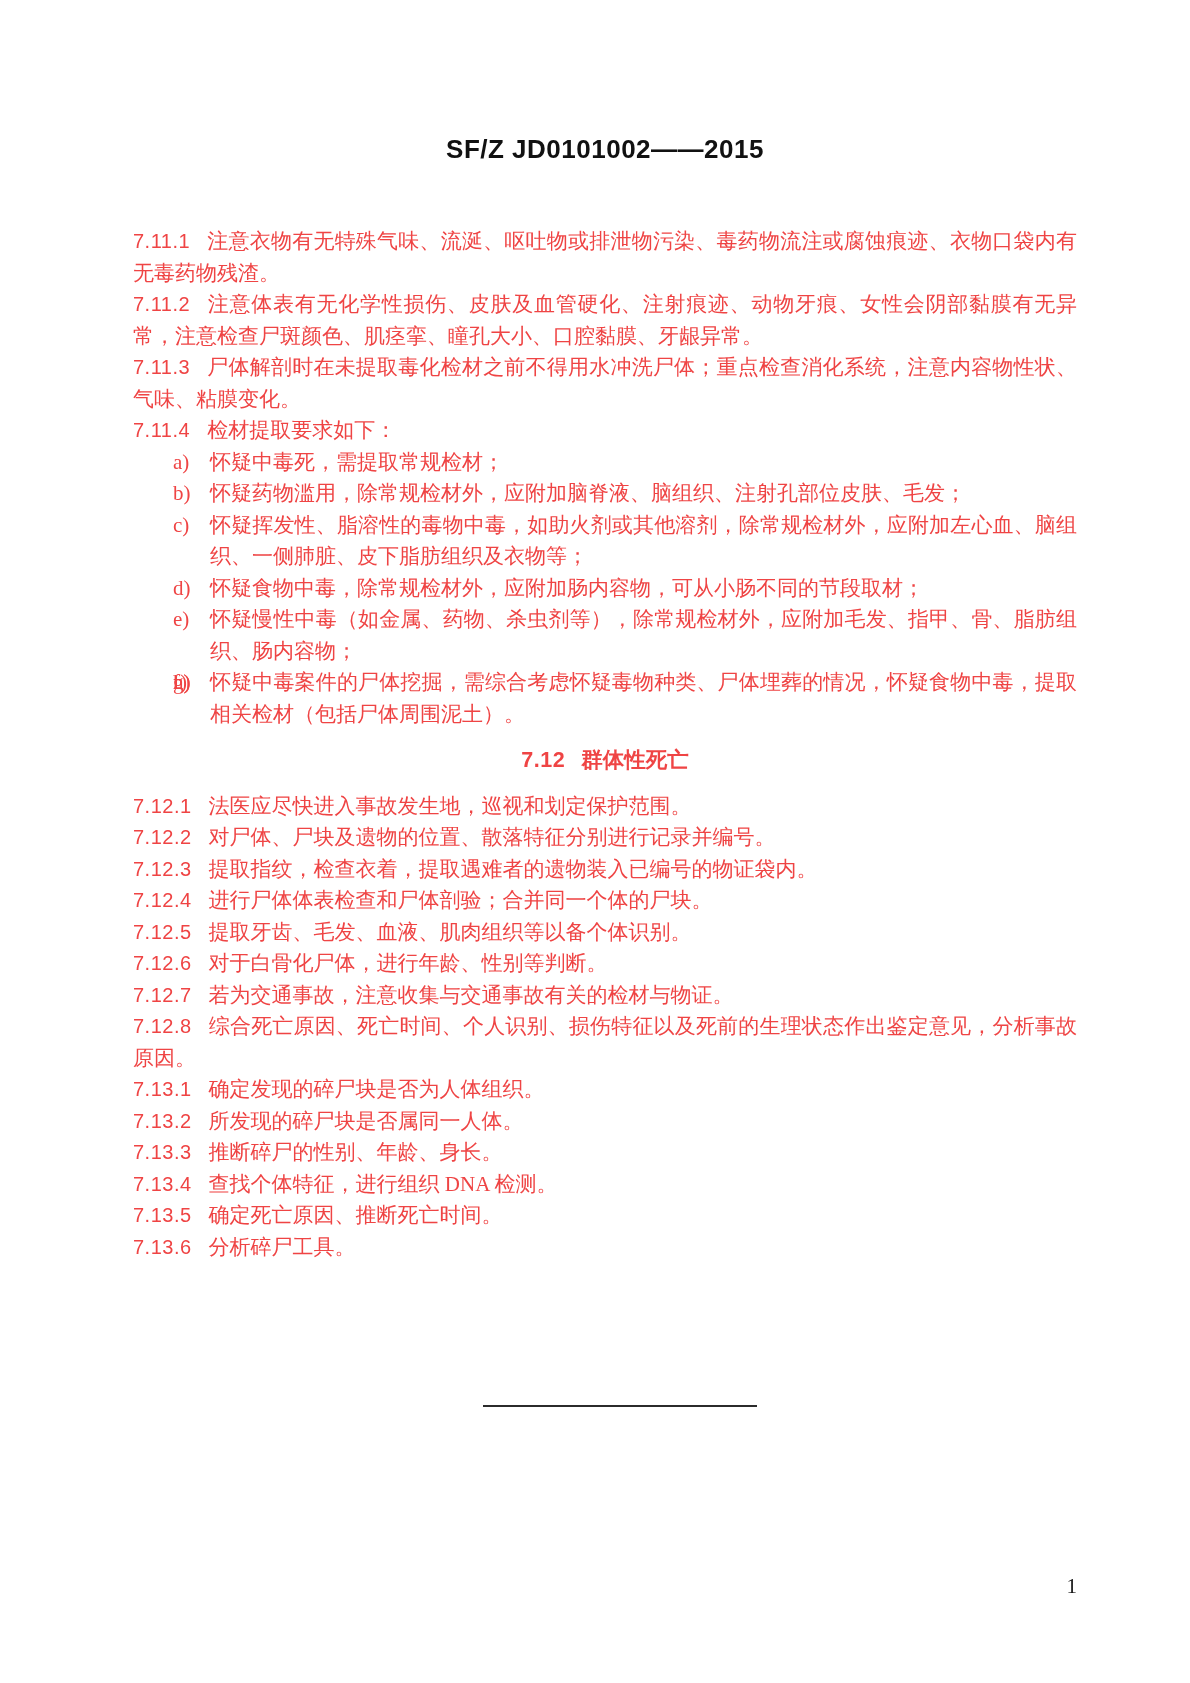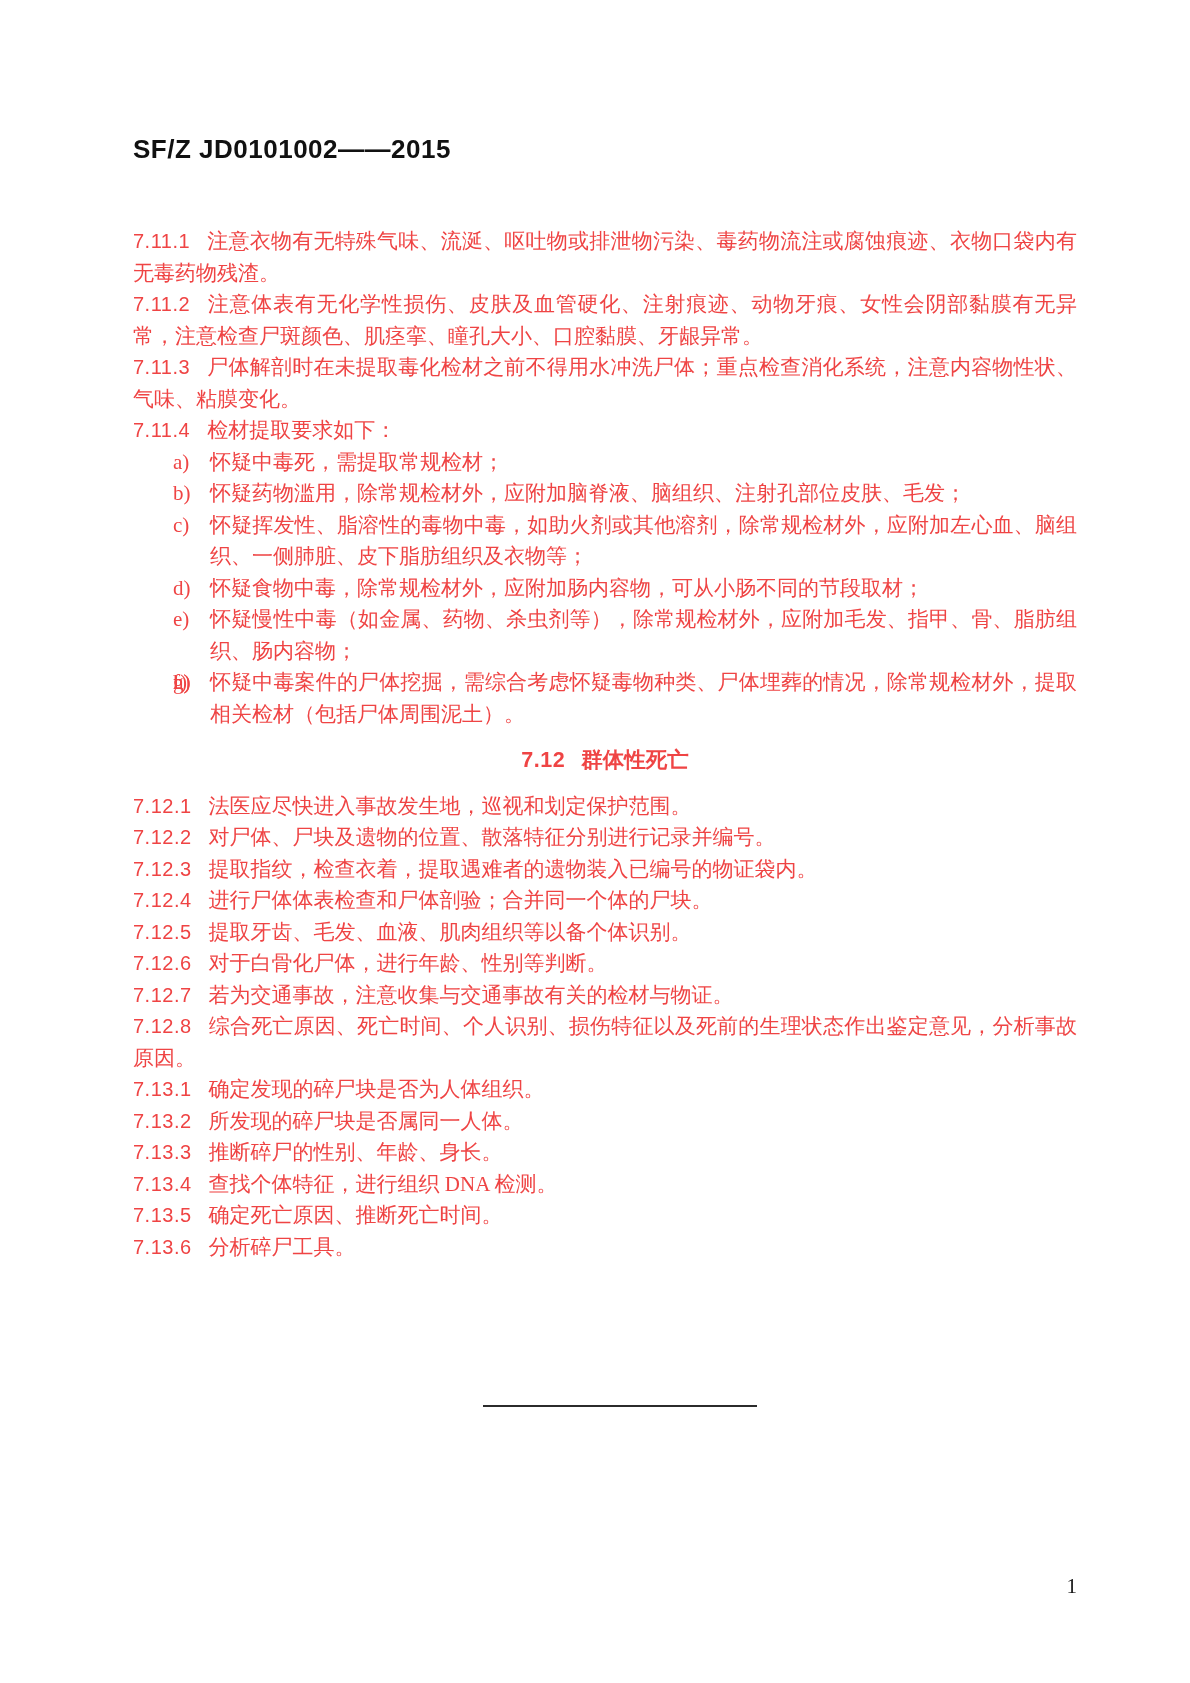--- a/index.html
+++ b/index.html
@@ -9,21 +9,21 @@
     width:1190px; height:1683px;
     background:#ffffff;
     color:#141414;
     font-family:"Liberation Serif","DejaVu Serif",serif;
     overflow:hidden;
     margin:0 auto;
   }
   .header {
     position:absolute;
     top:134px; left:133px; width:944px;
-    text-align:left;
+    text-align:center;
     font-family:"Liberation Sans","DejaVu Sans",sans-serif;
     font-weight:700;
     font-size:26px;
     letter-spacing:0.5px;
     color:#111;
   }
   .content {
     position:absolute;
     top:226px; left:133px; width:944px;
     font-size:21px;
@@ -87,21 +87,21 @@
       <p class="clause"><span class="num">7.11.2</span><span class="txt">注意体表有无化学性损伤、皮肤及血管硬化、注射痕迹、动物牙痕、女性会阴部黏膜有无异常，注意检查尸斑颜色、肌痉挛、瞳孔大小、口腔黏膜、牙龈异常。</span></p>
       <p class="clause"><span class="num">7.11.3</span><span class="txt">尸体解剖时在未提取毒化检材之前不得用水冲洗尸体；重点检查消化系统，注意内容物性状、气味、粘膜变化。</span></p>
       <p class="clause"><span class="num">7.11.4</span><span class="txt">检材提取要求如下：</span></p>
       <p class="list-item"><span class="marker">a)</span><span class="txt">怀疑中毒死，需提取常规检材；</span></p>
       <p class="list-item"><span class="marker">b)</span><span class="txt">怀疑药物滥用，除常规检材外，应附加脑脊液、脑组织、注射孔部位皮肤、毛发；</span></p>
       <p class="list-item"><span class="marker">c)</span><span class="txt">怀疑挥发性、脂溶性的毒物中毒，如助火剂或其他溶剂，除常规检材外，应附加左心血、脑组织、一侧肺脏、皮下脂肪组织及衣物等；</span></p>
       <p class="list-item"><span class="marker">d)</span><span class="txt">怀疑食物中毒，除常规检材外，应附加肠内容物，可从小肠不同的节段取材；</span></p>
       <p class="list-item"><span class="marker">e)</span><span class="txt">怀疑慢性中毒（如金属、药物、杀虫剂等），除常规检材外，应附加毛发、指甲、骨、脂肪组织、肠内容物；</span></p>
       <p class="list-item"><span class="marker">f)</span></p>
       <p class="list-item"><span class="marker">g)</span></p>
-      <p class="list-item"><span class="marker">h)</span><span class="txt">怀疑中毒案件的尸体挖掘，需综合考虑怀疑毒物种类、尸体埋葬的情况，除常规检材外，提取相关检材（包括尸体周围泥土）。</span></p>
+      <p class="list-item"><span class="marker">h)</span><span class="txt">怀疑中毒案件的尸体挖掘，需综合考虑怀疑毒物种类、尸体埋葬的情况，怀疑食物中毒，提取相关检材（包括尸体周围泥土）。</span></p>
       <h2 class="heading"><span class="hnum">7.12</span><span class="htxt">群体性死亡</span></h2>
       <p class="clause"><span class="num">7.12.1</span><span class="txt">法医应尽快进入事故发生地，巡视和划定保护范围。</span></p>
       <p class="clause"><span class="num">7.12.2</span><span class="txt">对尸体、尸块及遗物的位置、散落特征分别进行记录并编号。</span></p>
       <p class="clause"><span class="num">7.12.3</span><span class="txt">提取指纹，检查衣着，提取遇难者的遗物装入已编号的物证袋内。</span></p>
       <p class="clause"><span class="num">7.12.4</span><span class="txt">进行尸体体表检查和尸体剖验；合并同一个体的尸块。</span></p>
       <p class="clause"><span class="num">7.12.5</span><span class="txt">提取牙齿、毛发、血液、肌肉组织等以备个体识别。</span></p>
       <p class="clause"><span class="num">7.12.6</span><span class="txt">对于白骨化尸体，进行年龄、性别等判断。</span></p>
       <p class="clause"><span class="num">7.12.7</span><span class="txt">若为交通事故，注意收集与交通事故有关的检材与物证。</span></p>
       <p class="clause"><span class="num">7.12.8</span><span class="txt">综合死亡原因、死亡时间、个人识别、损伤特征以及死前的生理状态作出鉴定意见，分析事故原因。</span></p>
       <p class="clause"><span class="num">7.13.1</span><span class="txt">确定发现的碎尸块是否为人体组织。</span></p>

